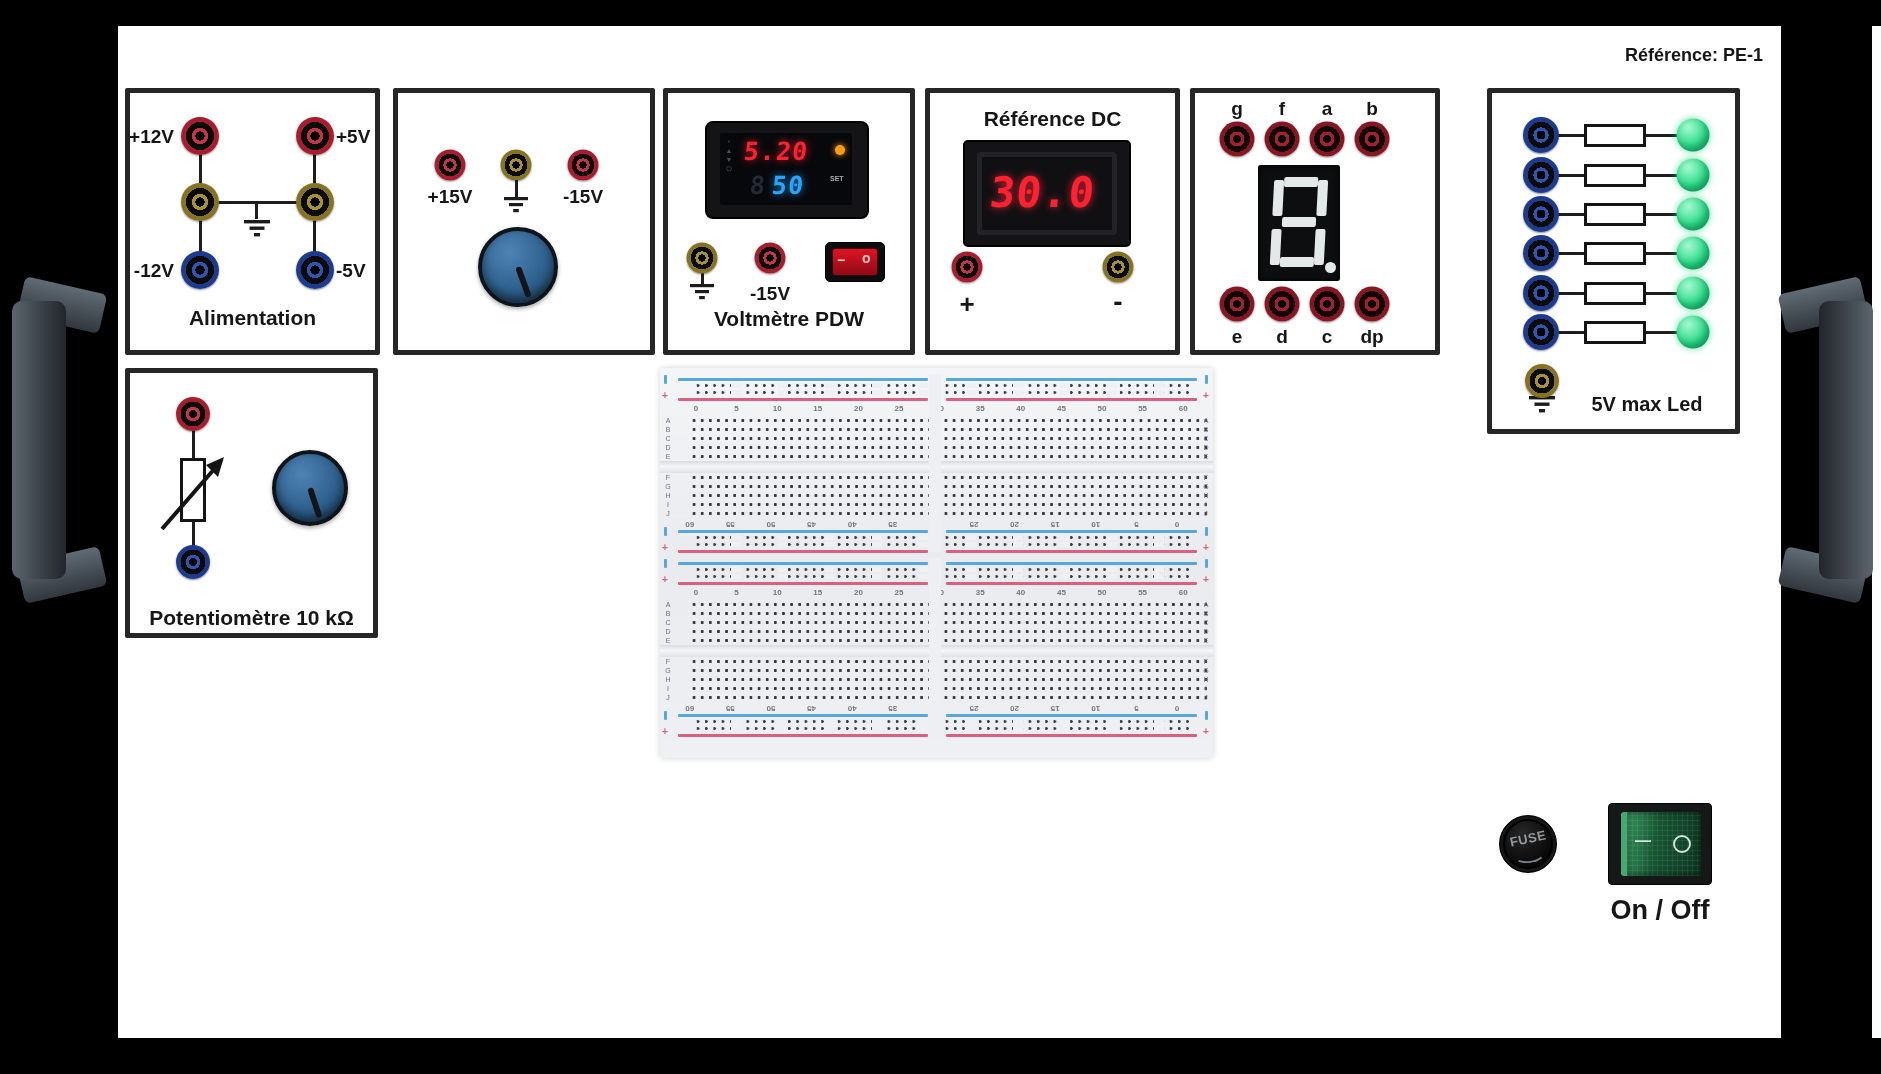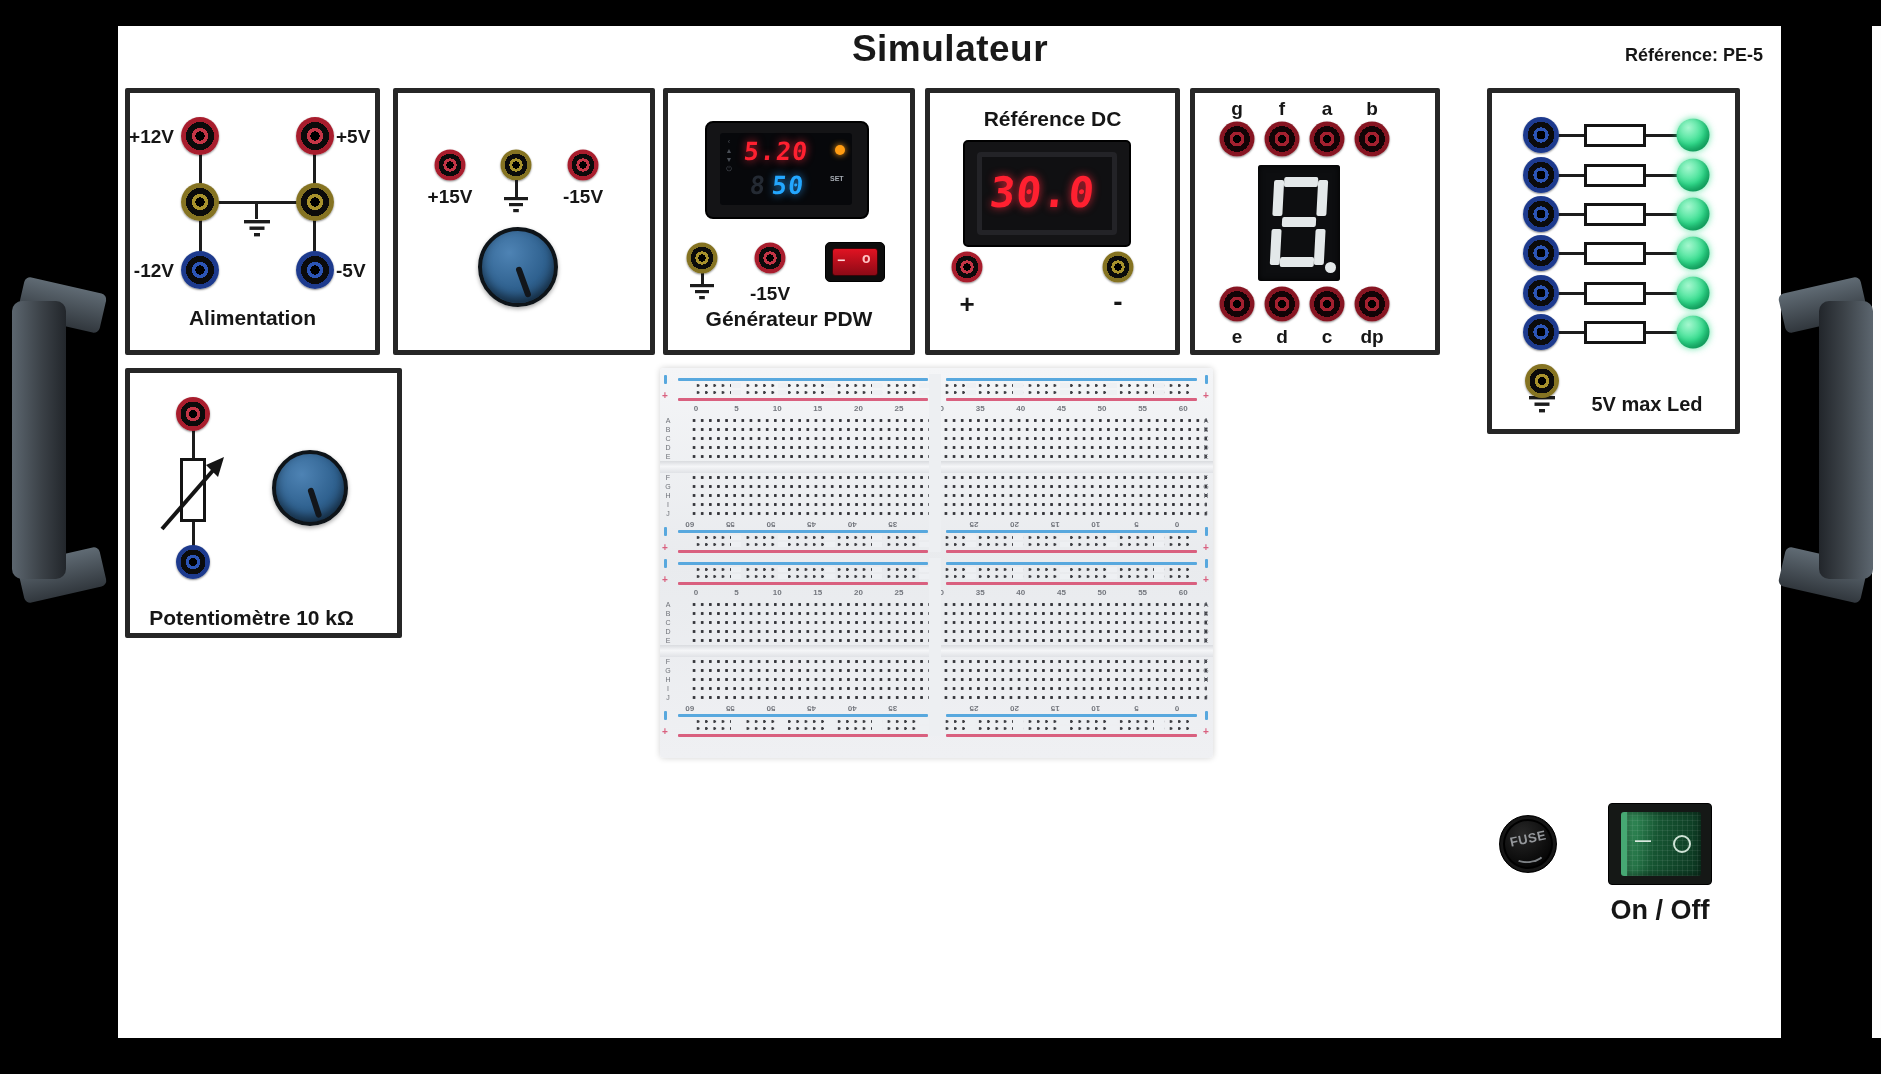--- a/index.html
+++ b/index.html
@@ -105,22 +105,21 @@
     <div class="h-arm t"></div>
     <div class="h-arm b"></div>
     <div class="h-bar"></div>
   </div>
   <div class="handle" style="left:1777px;top:283px;transform:scaleX(-1);">
     <div class="h-arm t"></div>
     <div class="h-arm b"></div>
     <div class="h-bar"></div>
   </div>
 
-  <div class="page-title">Simulateur</div>
-  <div class="reference">Référence: PE-5</div>
+  <div class="reference">Référence: PE-1</div>
 
   <div class="module" style="left:125px;top:88px;width:245px;height:257px;">
     <div class="wire" style="left:69px;top:42px;width:3px;height:136px;"></div>
     <div class="wire" style="left:183px;top:42px;width:3px;height:136px;"></div>
     <div class="wire" style="left:69px;top:108px;width:117px;height:3px;"></div>
     <div class="wire" style="left:125px;top:108px;width:3px;height:18px;"></div>
     <svg class="gnd" style="left:127px;top:126px;" width="28" height="19" viewBox="0 0 28 19">
       <rect x="1" y="1" width="26" height="3.4" fill="#1c1c1c"></rect>
         <rect x="6.5" y="7.5" width="15" height="3.4" fill="#1c1c1c"></rect>
         <rect x="11" y="14" width="6" height="3.4" fill="#1c1c1c"></rect>
@@ -173,21 +172,21 @@
         <rect x="10.2" y="13" width="5.6" height="3.2" fill="#1c1c1c"></rect>
     </svg>
     <div class="jack yellow" style="left:34px;top:165px;width:31px;height:31px;"></div>
     <div class="jack red" style="left:102px;top:165px;width:31px;height:31px;"></div>
     <div class="lbl" style="left:62px;top:190px;width:80px;text-align:center;font-size:19px;">-15V</div>
     <div class="rocker-s" style="left:157px;top:149px;width:58px;height:38px;">
       <div class="face"></div>
       <div class="mark" style="left:11px;top:9px;color:#ffd9d9;font-size:14px;">−</div>
       <div class="mark" style="left:36px;top:7px;color:#ffc4c4;font-size:14px;">o</div>
     </div>
-    <div class="lbl" style="left:0;top:214px;width:242px;text-align:center;font-size:21px;">Générateur PDW</div>
+    <div class="lbl" style="left:0;top:214px;width:242px;text-align:center;font-size:21px;">Voltmètre PDW</div>
   </div>
 
   <div class="module" style="left:925px;top:88px;width:245px;height:257px;">
     <div class="lbl" style="left:0;top:14px;width:245px;text-align:center;font-size:21px;">Référence DC</div>
     <div class="bezel" style="left:33px;top:47px;width:164px;height:103px;border-radius:5px;">
       <div class="vm-frame" style="left:12px;top:10px;width:130px;height:73px;">
         <div class="seg-red" style="position:absolute;left:8px;top:11px;font-size:42px;letter-spacing:1px;">30.0</div>
       </div>
     </div>
     <div class="jack red" style="left:37px;top:174px;width:31px;height:31px;"></div>
@@ -257,21 +256,21 @@
     <div class="wire" style="left:48.5px;top:288px;width:3px;height:16px;"></div>
     <svg class="gnd" style="left:50px;top:302px;" width="28" height="19" viewBox="0 0 28 19">
       <rect x="1" y="1" width="26" height="3.4" fill="#1c1c1c"></rect>
         <rect x="6.5" y="7.5" width="15" height="3.4" fill="#1c1c1c"></rect>
         <rect x="11" y="14" width="6" height="3.4" fill="#1c1c1c"></rect>
     </svg>
     <div class="jack yellow" style="left:50px;top:288px;width:34px;height:34px;"></div>
     <div class="lbl" style="left:75px;top:300px;width:160px;text-align:center;font-size:20px;">5V max Led</div>
   </div>
 
-  <div class="module" style="left:125px;top:368px;width:243px;height:260px;padding-left:24px;">
+  <div class="module" style="left:125px;top:368px;width:243px;height:260px;">
     <div class="wire" style="left:61.5px;top:41px;width:3px;height:50px;"></div>
     <div class="wire" style="left:61.5px;top:140px;width:3px;height:49px;"></div>
     <div class="res" style="left:50px;top:85px;width:20px;height:58px;"></div>
     <svg style="position:absolute;left:24px;top:72px;" width="80" height="90" viewBox="0 0 80 90">
       <line x1="8" y1="84" x2="62" y2="22" stroke="#141414" stroke-width="4"></line>
       <polygon points="70,12 52,20 64,32" fill="#141414"></polygon>
     </svg>
     <div class="jack red" style="left:63px;top:41px;width:34px;height:34px;"></div>
     <div class="jack blue" style="left:63px;top:189px;width:34px;height:34px;"></div>
     <div class="knob" style="left:180px;top:115px;width:68px;height:68px;">

